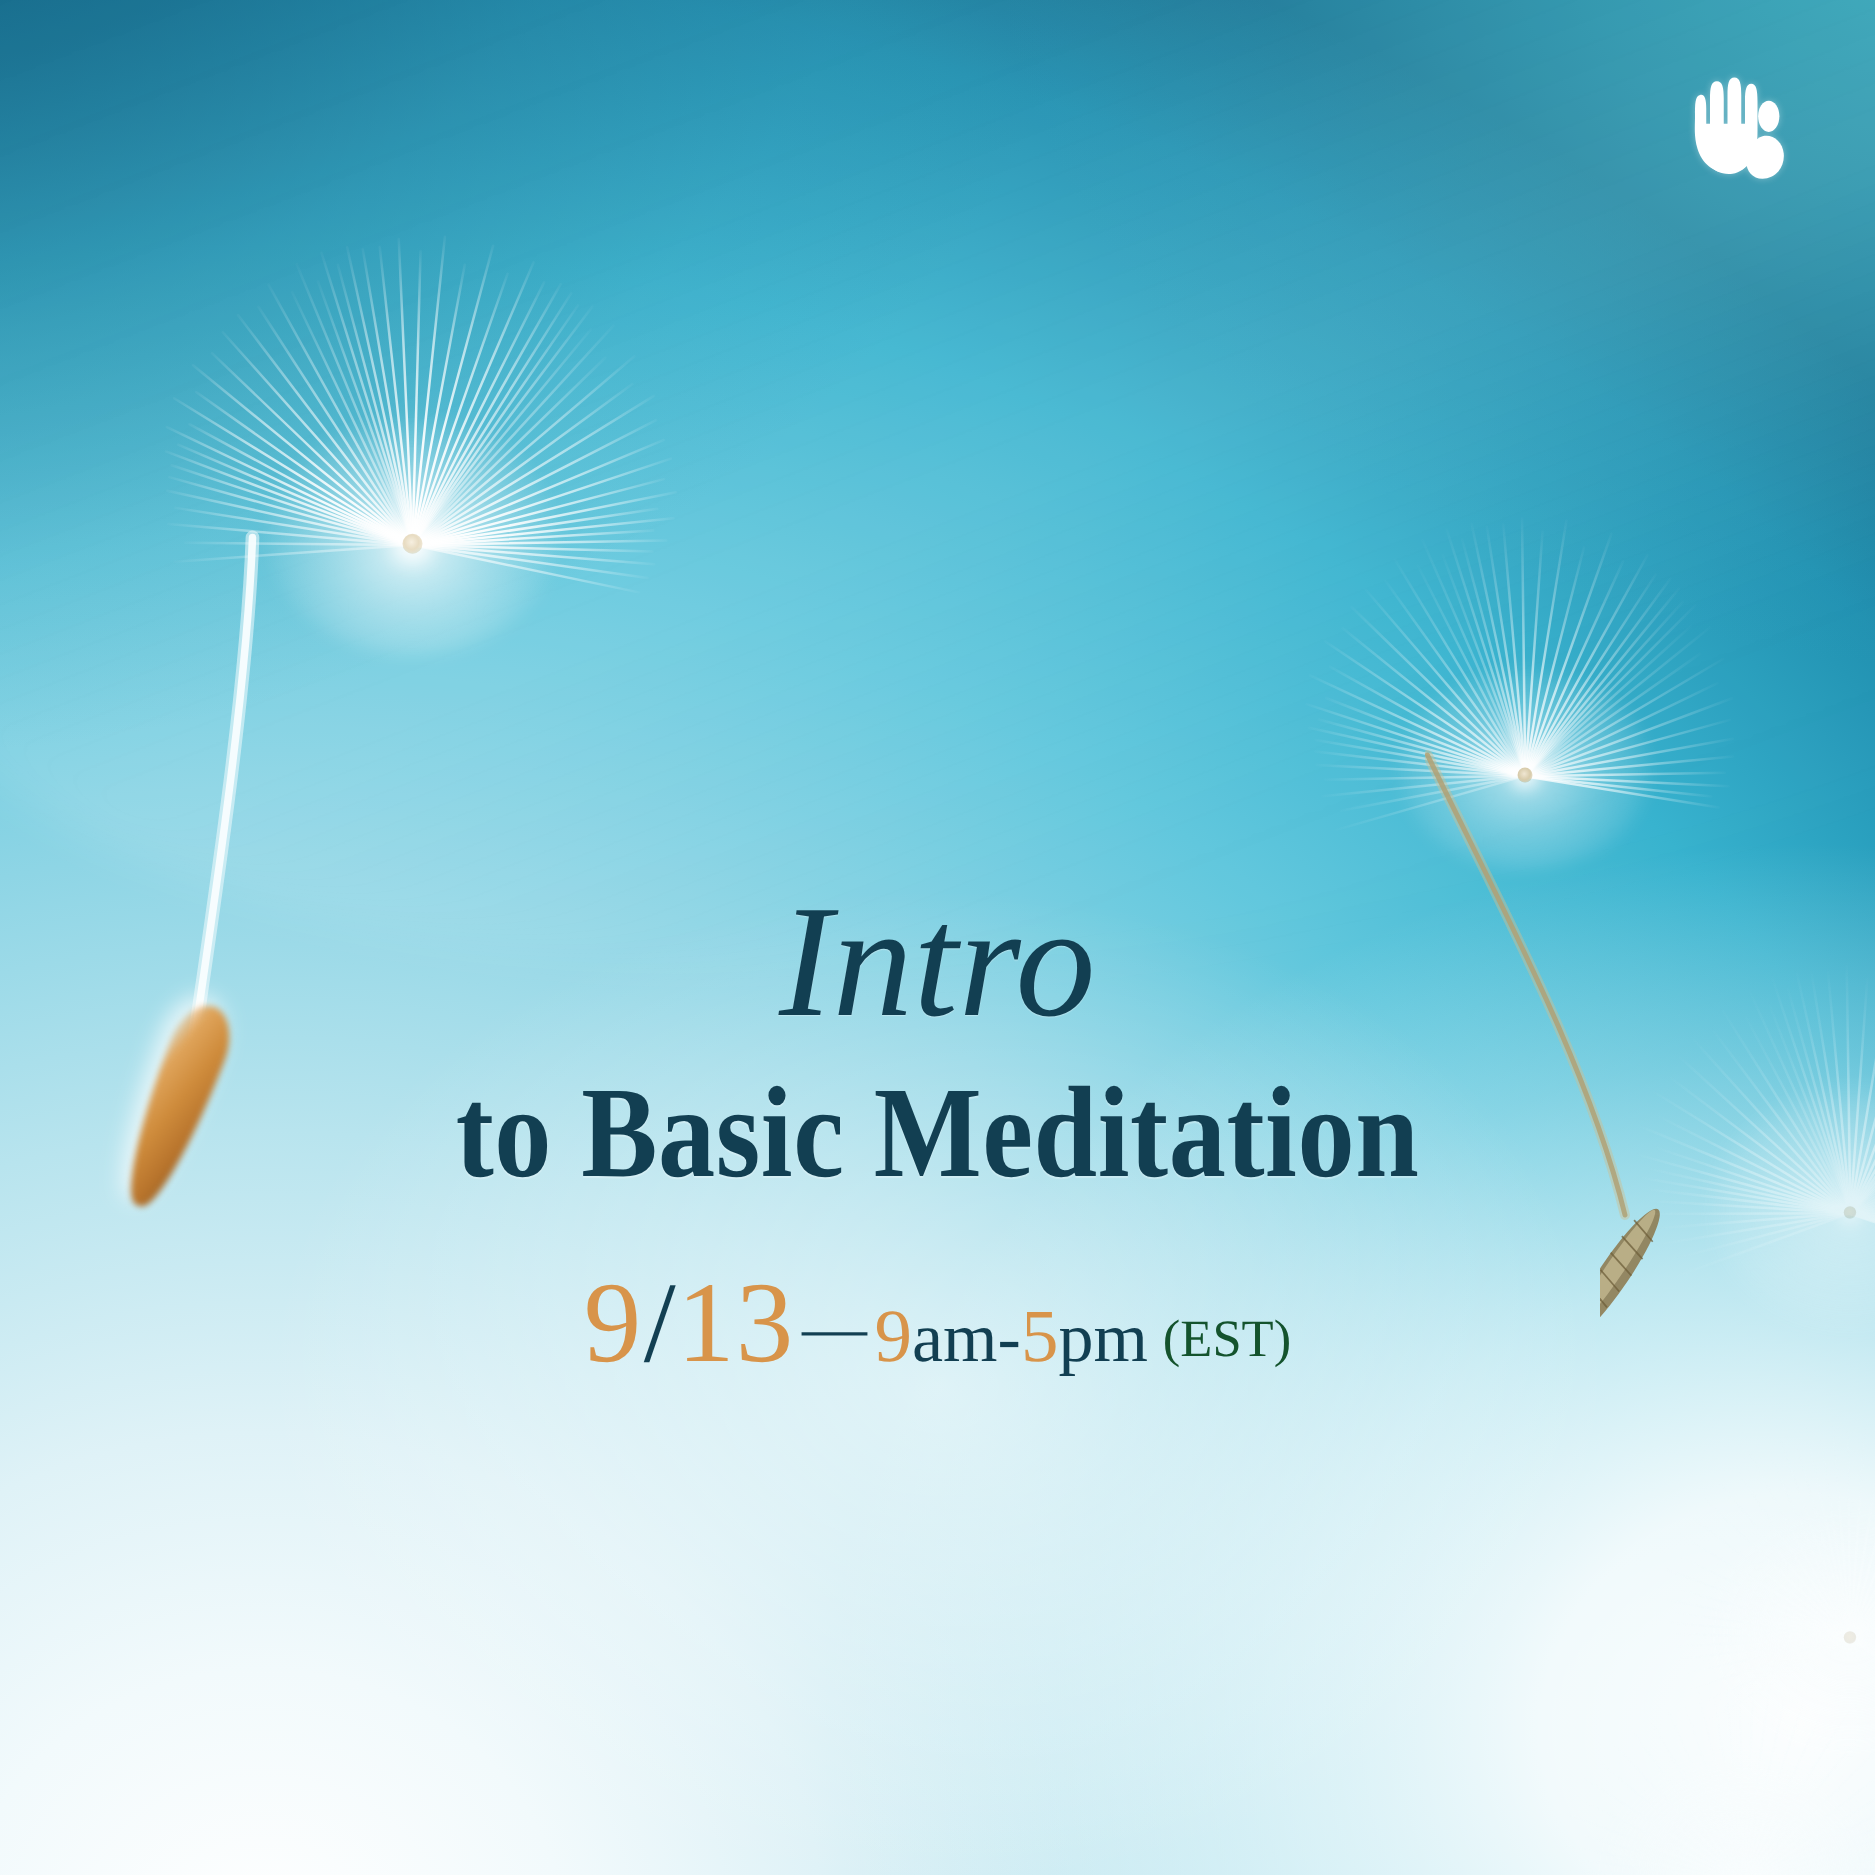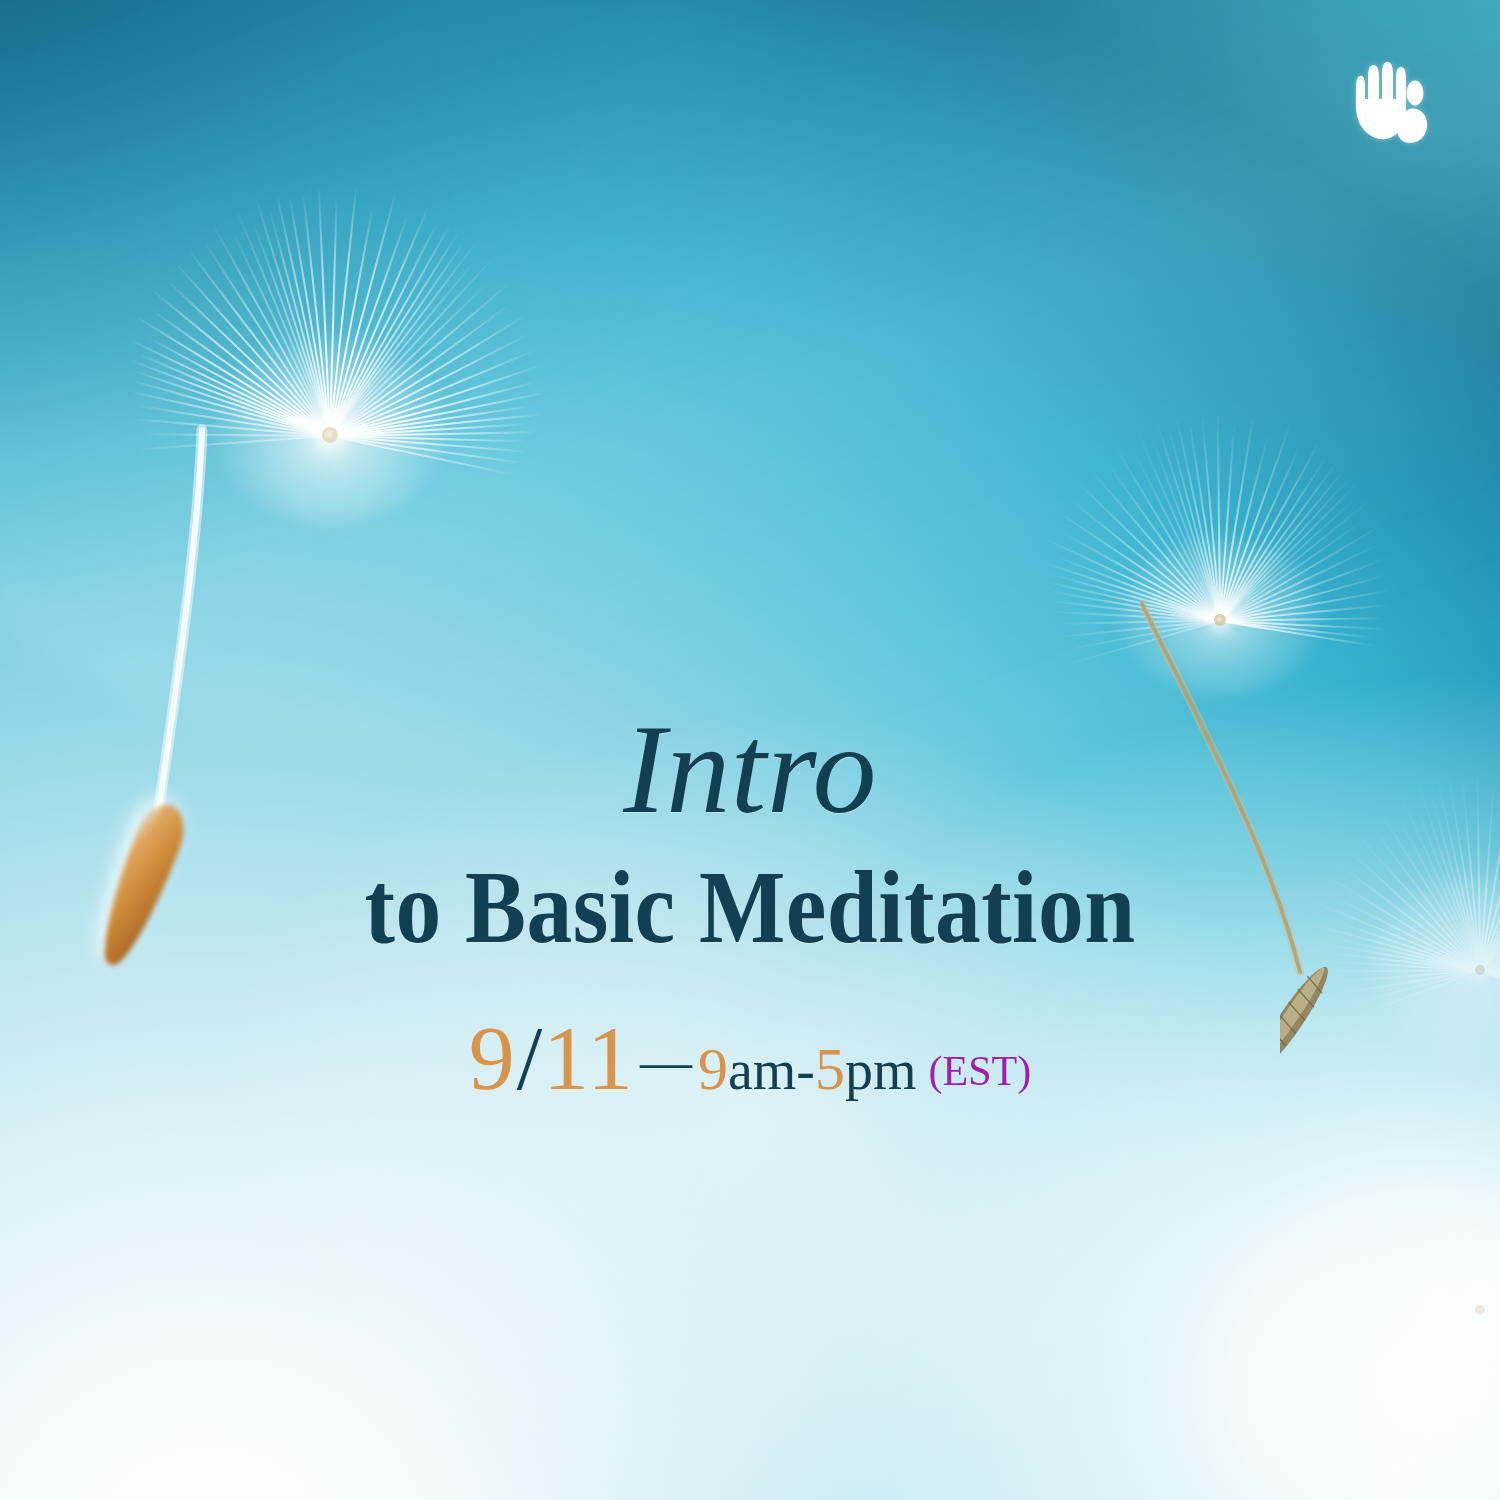--- a/index.html
+++ b/index.html
@@ -302,21 +302,21 @@
     color: #123f52;
   }
   #datetime .t-hyphen {
     font-family: "Liberation Serif", "DejaVu Serif", serif;
     font-size: 56px;
     color: #123f52;
   }
   #datetime .tz {
     font-family: "Liberation Serif", "DejaVu Serif", serif;
     font-size: 42px;
-    color: #a21caf;
+    color: #14532d;
     padding-left: 12px;
     position: relative;
     top: -4px;
   }
 </style>
 </head>
 <body>
 
 <div id="poster">
 
@@ -653,17 +653,17 @@
     </svg>
   </div>
 
   <div id="content">
 
     <div id="title-intro">Intro</div>
 
     <div id="title-sub">to Basic Meditation</div>
 
     <div id="datetime">
-      <span class="date-big">9</span><span class="slash">/</span><span class="date-big">11</span><span class="dash">—</span><span class="t-num">9</span><span class="t-word">am</span><span class="t-hyphen">-</span><span class="t-num">5</span><span class="t-word">pm</span><span class="tz">(EST)</span>
+      <span class="date-big">9</span><span class="slash">/</span><span class="date-big">13</span><span class="dash">—</span><span class="t-num">9</span><span class="t-word">am</span><span class="t-hyphen">-</span><span class="t-num">5</span><span class="t-word">pm</span><span class="tz">(EST)</span>
     </div>
 
   </div>
 </div>
 
 </body></html>

